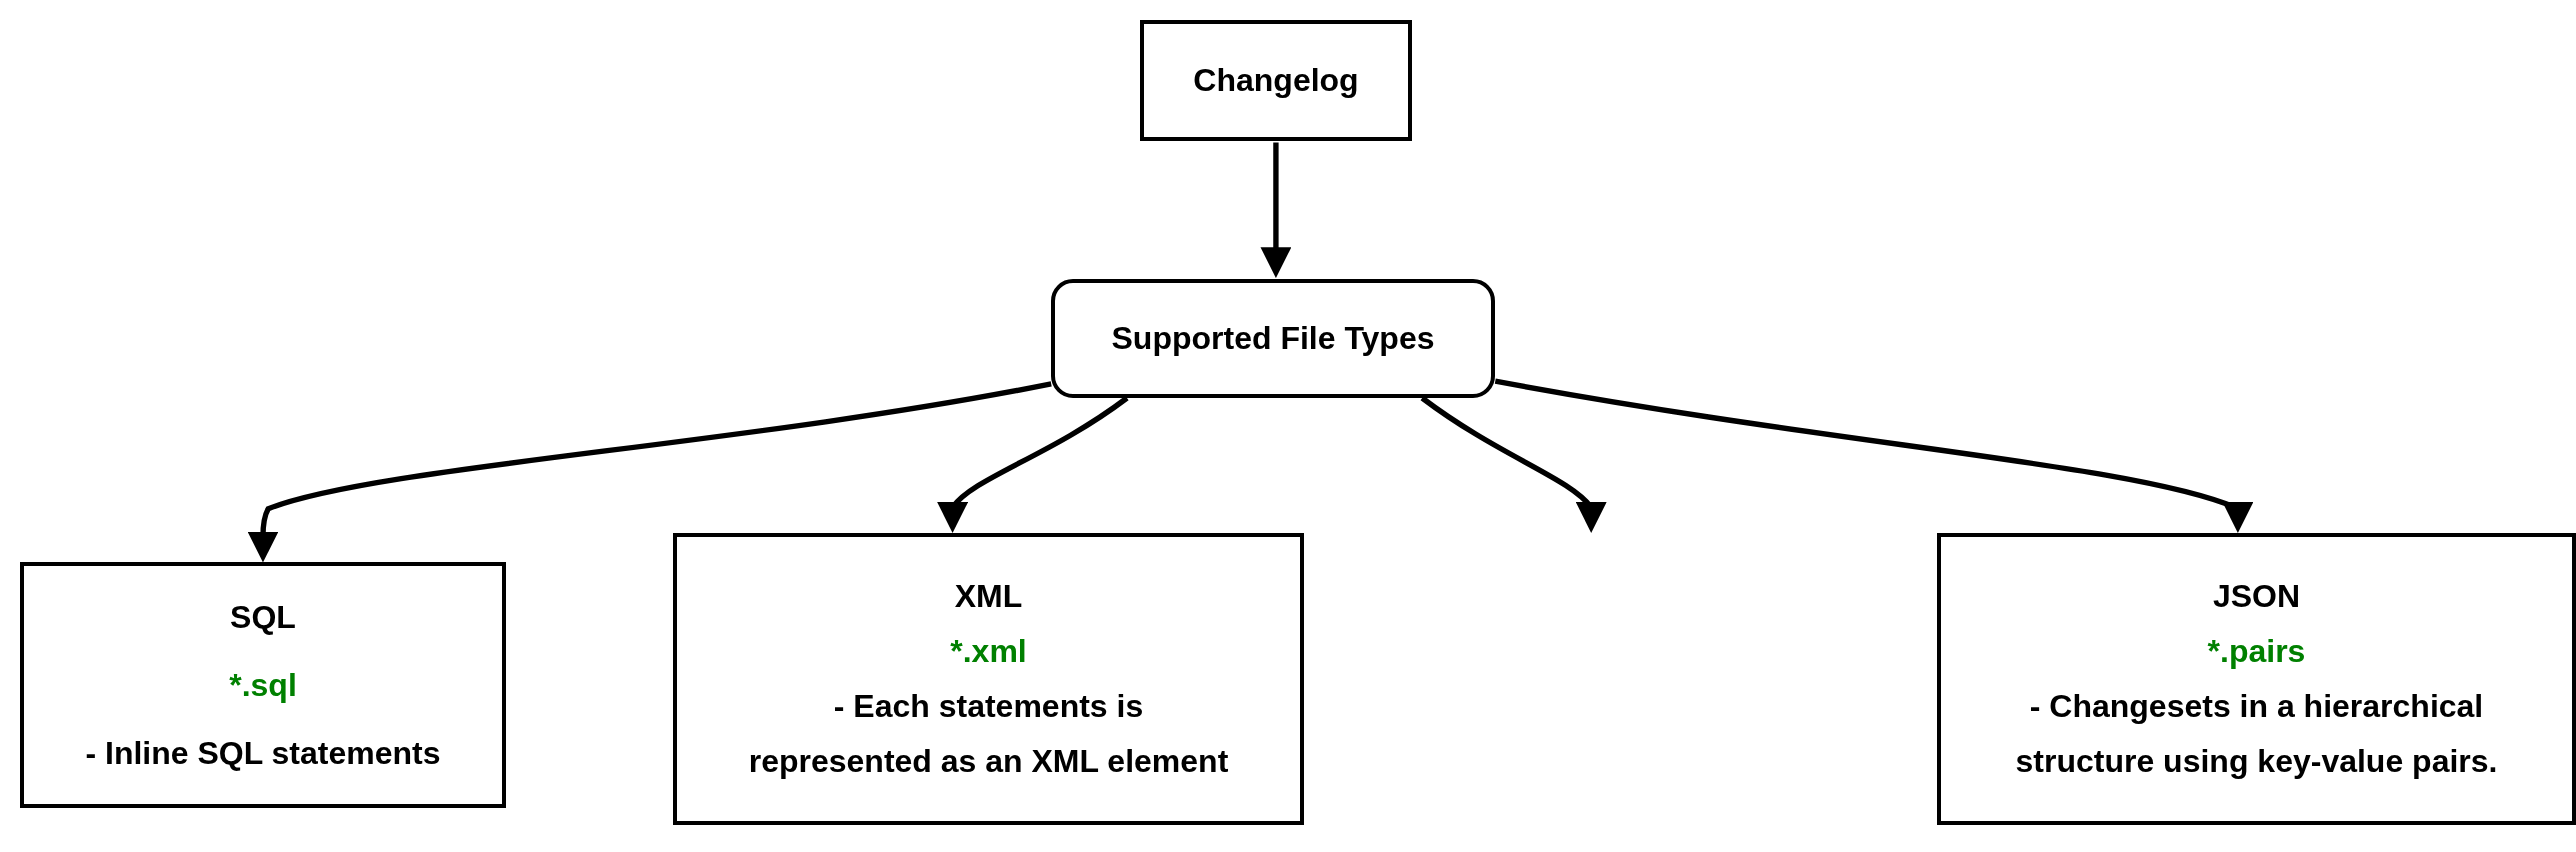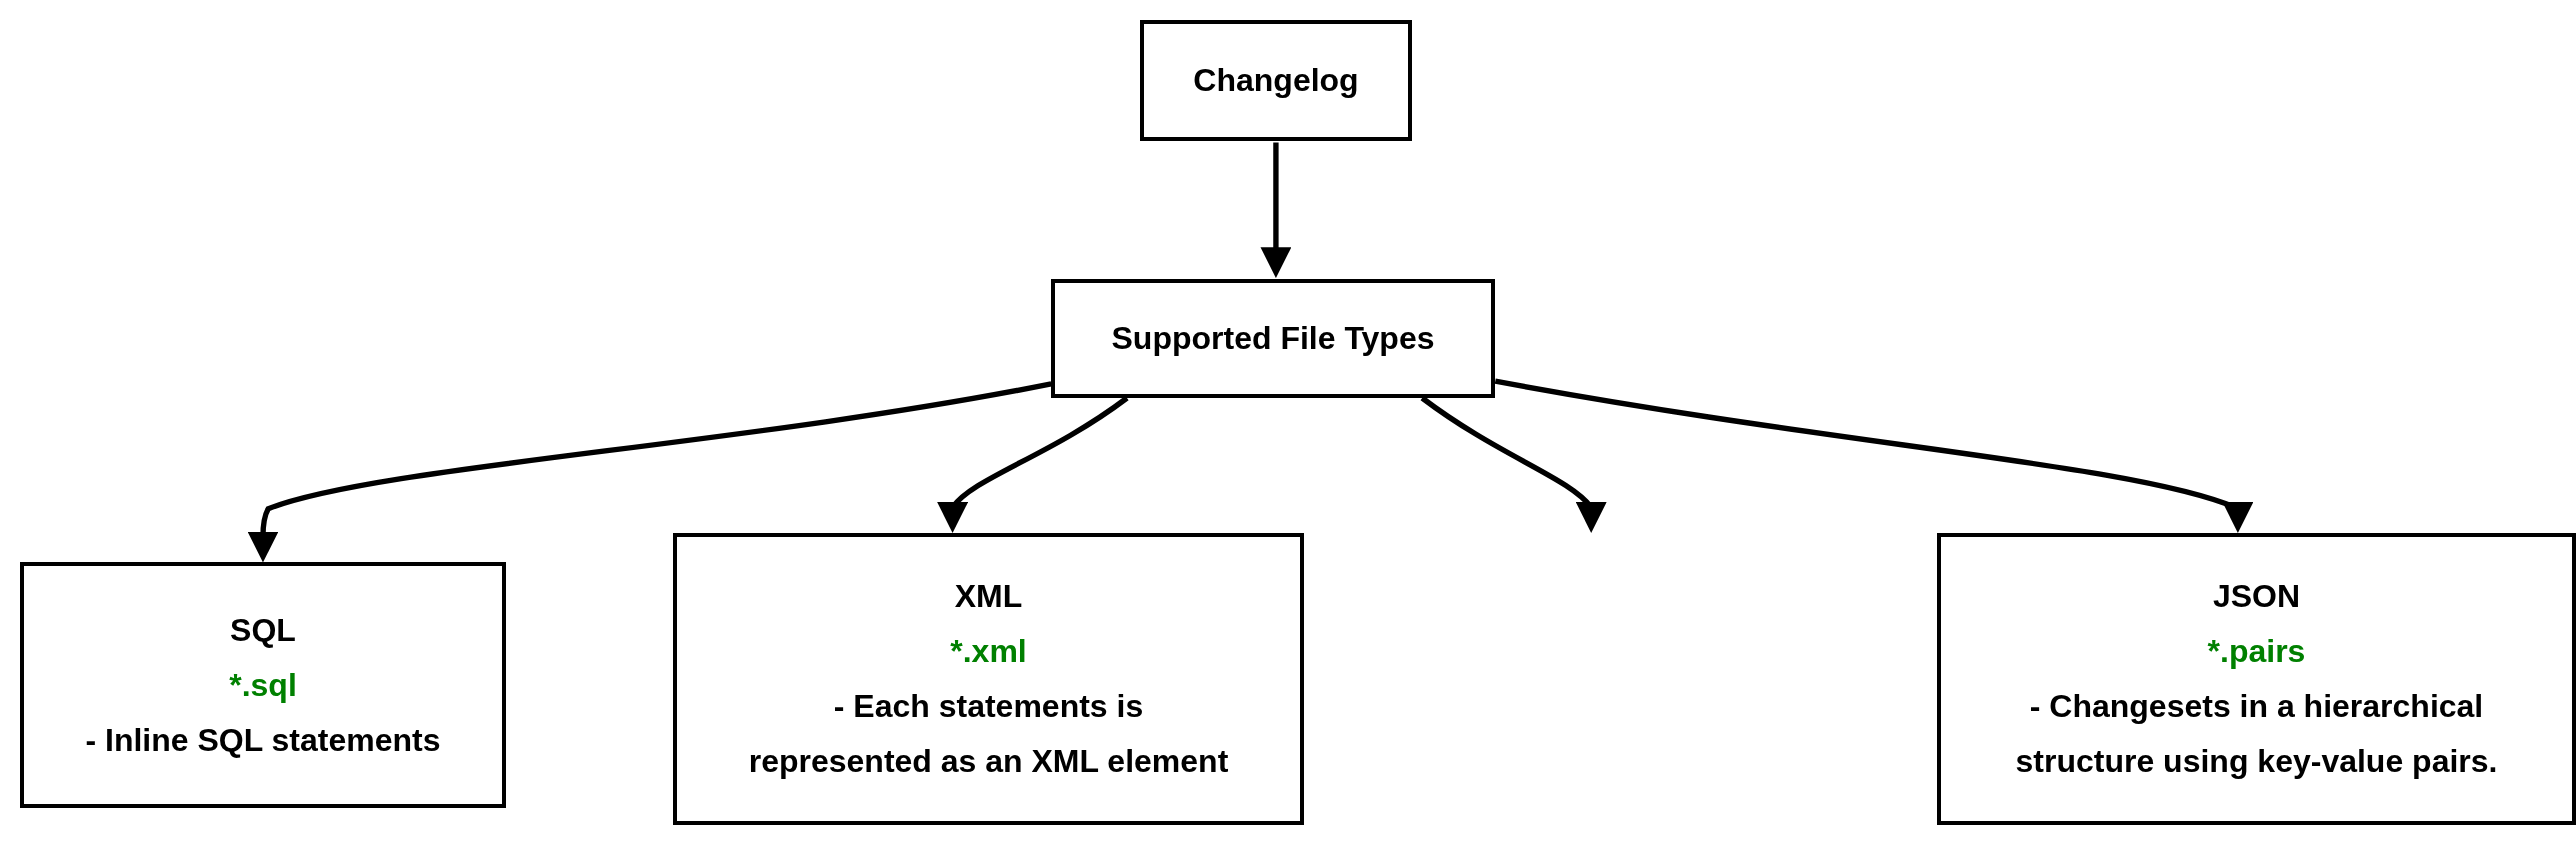--- a/index.html
+++ b/index.html
@@ -38,24 +38,24 @@
     line-height: 55px;
     box-sizing: border-box;
   }
   .node .ext {
     color: #008000;
   }
   #node-changelog {
     left: 1140px; top: 20px; width: 272px; height: 121px;
   }
   #node-supported {
-    left: 1051px; top: 279px; width: 444px; height: 119px;
+    left: 1051px; top: 279px; width: 444px; height: 119px; border-radius: 22px;
   }
   #node-sql {
-    left: 20px; top: 562px; width: 486px; height: 246px;
+    left: 20px; top: 562px; width: 486px; height: 246px; gap: 13px;
   }
   #node-xml {
     left: 637px; top: 533px; width: 631px; height: 292px; margin-left: 36px;
   }
   #node-yaml {
     left: 1399px; top: 533px; width: 389px; height: 292px;
   }
   #node-json {
     left: 1917px; top: 533px; width: 639px; height: 292px; margin-left: 20px;
   }

